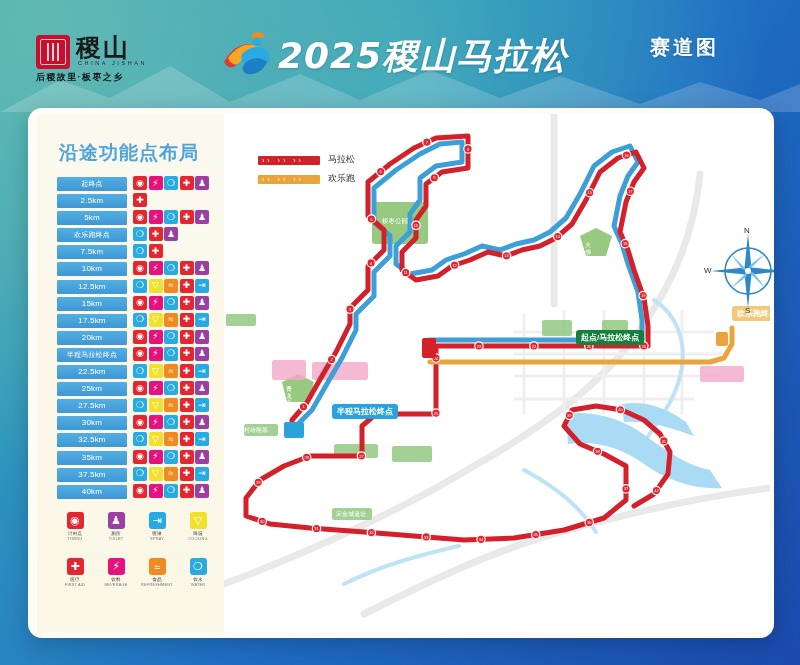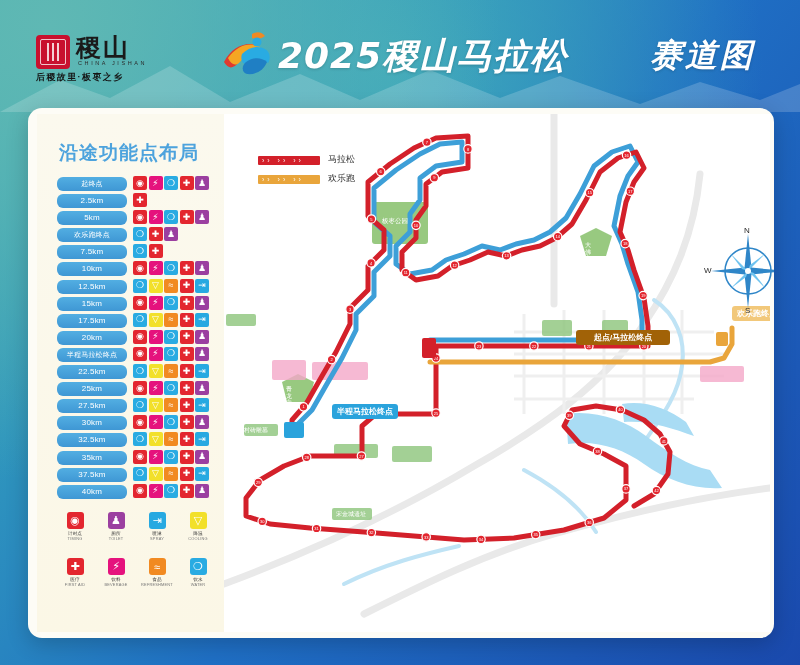--- a/index.html
+++ b/index.html
@@ -29,34 +29,34 @@
   }
   .logo-cn{position:absolute;left:40px;top:-2px;font-size:25px;font-weight:700;color:#1a1a1a;
         letter-spacing:2px;font-family:"DejaVu Serif","Liberation Serif",serif;}
   .logo-en{position:absolute;left:42px;top:27px;font-size:5.5px;color:#2b2b2b;letter-spacing:2.6px;}
   .logo-sub{position:absolute;left:0px;top:38px;font-size:9px;color:#141414;letter-spacing:1.4px;
         font-weight:700;}
   .runner{position:absolute;left:222px;top:28px;width:50px;height:52px;}
   .title{position:absolute;left:278px;top:32px;font-size:36px;font-weight:800;color:#fff;
         letter-spacing:1px;white-space:nowrap;text-shadow:0 1px 3px rgba(0,0,0,.18);
         font-family:"DejaVu Sans","Liberation Sans",sans-serif;font-style:italic;}
-  .subtitle{position:absolute;left:650px;top:34px;font-size:32px;font-weight:800;color:#fff;
-        letter-spacing:3px;white-space:nowrap;text-shadow:0 1px 3px rgba(0,0,0,.18);font-style:italic;}
+  .subtitle{position:absolute;left:650px;top:34px;font-size:20px;font-weight:800;color:#fff;
+        letter-spacing:3px;white-space:nowrap;text-shadow:0 1px 3px rgba(0,0,0,.18);}
   
   .card{position:absolute;left:28px;top:108px;width:746px;height:530px;
         background:#fdfcf6;border-radius:14px;box-shadow:0 6px 22px rgba(0,0,0,.20);
         overflow:hidden;}
   
   .sidebar{position:absolute;left:9px;top:6px;width:190px;height:518px;
         background:linear-gradient(180deg,#fbf9ee 0%,#fbf7e6 100%);}
   .side-title{position:absolute;left:22px;top:26px;width:170px;font-size:19px;font-weight:800;
         color:#4da3dd;letter-spacing:1px;}
   .rows{position:absolute;left:20px;top:62px;width:170px;}
   .row{position:relative;height:17.1px;}
-  .pill{position:absolute;left:0;top:1px;width:70px;height:14px;border-radius:6px;
+  .pill{position:absolute;left:0;top:1px;width:70px;height:14px;border-radius:1px;
         background:linear-gradient(180deg,#52aee2,#3f97d4);
         color:#fff;font-size:8px;line-height:14px;text-align:center;
         letter-spacing:.2px;overflow:hidden;white-space:nowrap;}
   .pill.cn{font-size:7px;}
   .icons{position:absolute;left:76px;top:0;height:16px;display:flex;gap:1.5px;}
   .ic{width:14px;height:14px;border-radius:2px;position:relative;}
   .ic span{position:absolute;inset:0;display:flex;align-items:center;justify-content:center;
         font-size:9px;color:#fff;line-height:1;}
   .ic-timing{background:#e3262f;}
   .ic-toilet{background:#9b3fa0;}
@@ -711,22 +711,22 @@
           <div class="bar red"></div>
           <div class="lbl">马拉松</div>
         </div>
         <div class="ml">
           <div class="bar org"></div>
           <div class="lbl">欢乐跑</div>
         </div>
       </div>
 
       <div style="position:absolute;left:348;top:0;"></div>
-      <div id="callout-start" style="position:absolute;left:352px;top:216px;background:#a16207;color:#fff;
-           font-size:8px;padding:2px 18px;border-radius:3px;white-space:nowrap;font-weight:700;">起点/马拉松终点</div>
+      <div id="callout-start" style="position:absolute;left:352px;top:216px;background:#15803d;color:#fff;
+           font-size:8px;padding:2px 5px;border-radius:3px;white-space:nowrap;font-weight:700;">起点/马拉松终点</div>
       <div id="callout-half" style="position:absolute;left:108px;top:290px;background:#2aa3dc;color:#fff;
            font-size:8px;padding:2px 5px;border-radius:3px;white-space:nowrap;font-weight:700;">半程马拉松终点</div>
       <div id="callout-fun" style="position:absolute;left:508px;top:192px;background:#f2c87a;color:#fff;
            font-size:8px;padding:2px 5px;border-radius:3px;white-space:nowrap;font-weight:700;">欢乐跑终点</div>
 
       <div style="position:absolute;left:158px;top:103px;font-size:6.5px;color:#fff;white-space:nowrap;">板枣公园</div>
       <div style="position:absolute;left:361px;top:128px;font-size:6px;color:#fff;width:10px;line-height:1.1;">大佛寺</div>
       <div style="position:absolute;left:62px;top:272px;font-size:6px;color:#fff;width:11px;line-height:1.1;">青龙寺</div>
       <div style="position:absolute;left:14px;top:312px;font-size:6px;color:#fff;white-space:nowrap;">马村砖雕墓</div>
       <div style="position:absolute;left:112px;top:396px;font-size:6px;color:#fff;white-space:nowrap;">宋金城遗址</div>

